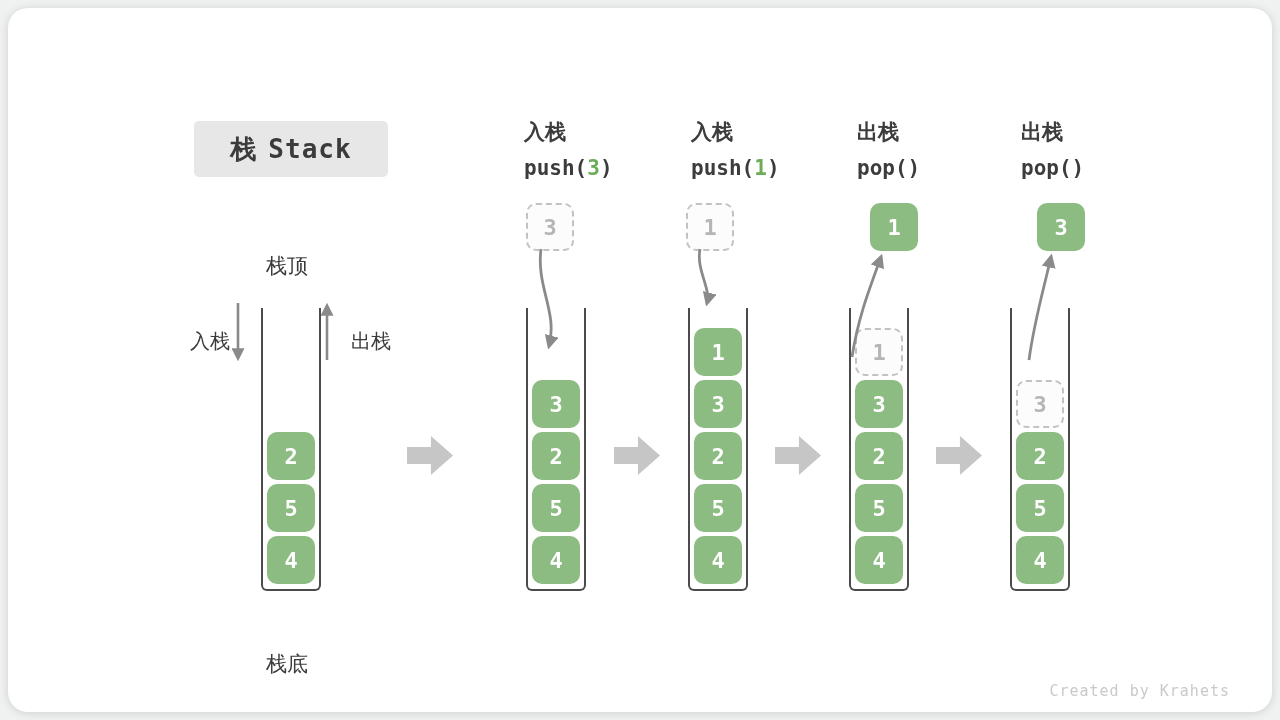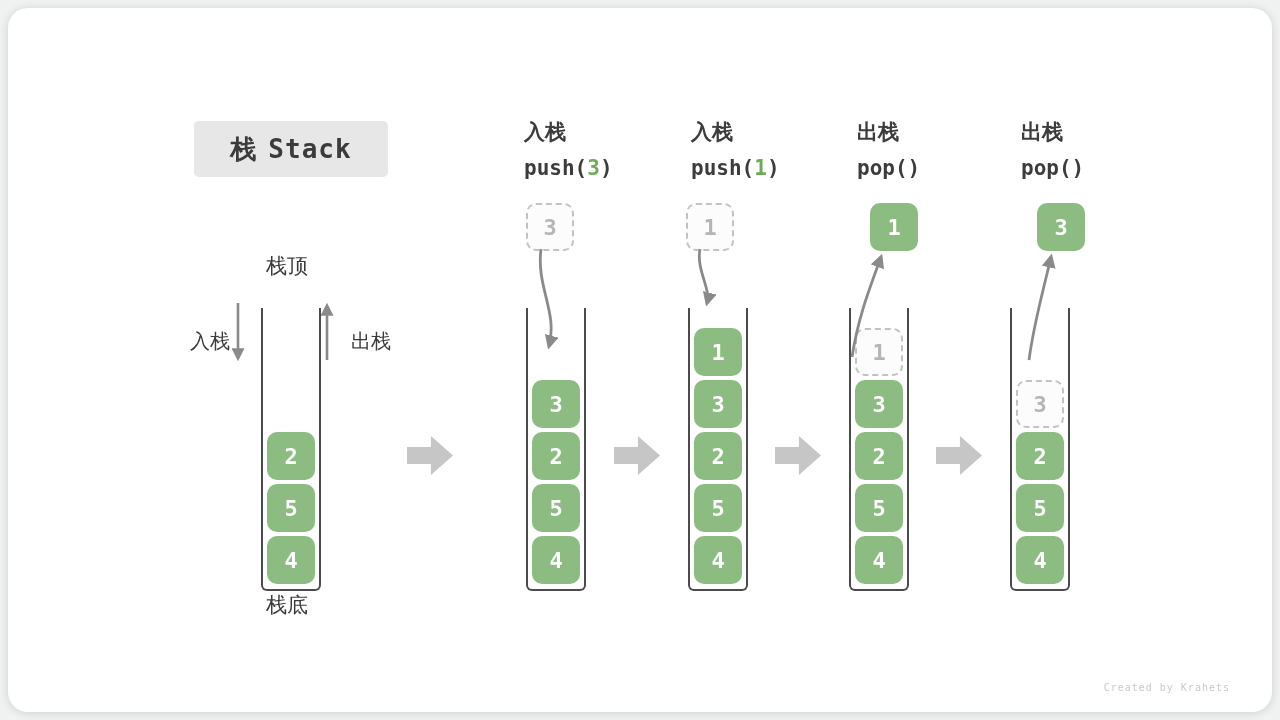--- a/index.html
+++ b/index.html
@@ -103,21 +103,21 @@
   }
 
   
   .zh-label {
     position: absolute;
     color: #3b3b3b;
     font-size: 21px; font-weight: normal;
     white-space: nowrap;
   }
   .lbl-top { left: 258px; top: 244px; }
-  .lbl-bottom { left: 258px; top: 583px; }
+  .lbl-bottom { left: 258px; top: 642px; }
   .lbl-push { left: 182px; top: 320px; font-size: 20px; }
   .lbl-pop { left: 343px; top: 320px; font-size: 20px; }
 
   
   .block-arrow {
     position: absolute; top: 428px;
     width: 46px; height: 39px;
     background: #c6c6c6;
     clip-path: polygon(0 28%, 52% 28%, 52% 0, 100% 50%, 52% 100%, 52% 72%, 0 72%);
   }
@@ -129,21 +129,21 @@
   .arrow-layer {
     position: absolute; left: 0; top: 0;
     width: 1280px; height: 720px;
     pointer-events: none;
   }
 
   .watermark {
     position: absolute;
     right: 42px; top: 674px;
     font-family: "DejaVu Sans Mono", monospace;
-    font-size: 10px;
+    font-size: 15px;
     color: #c9c9c9;
     letter-spacing: 1px;
   }
 </style>
 </head>
 <body>
 
 <div class="canvas">
   <div class="card">
 

